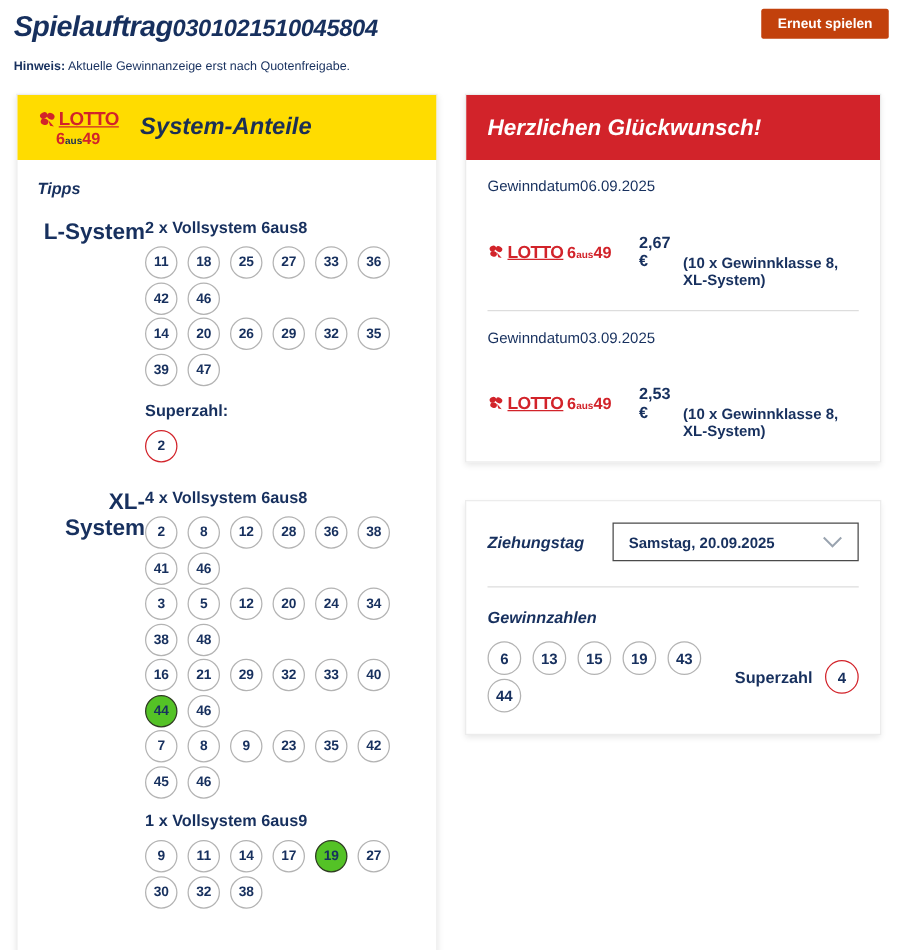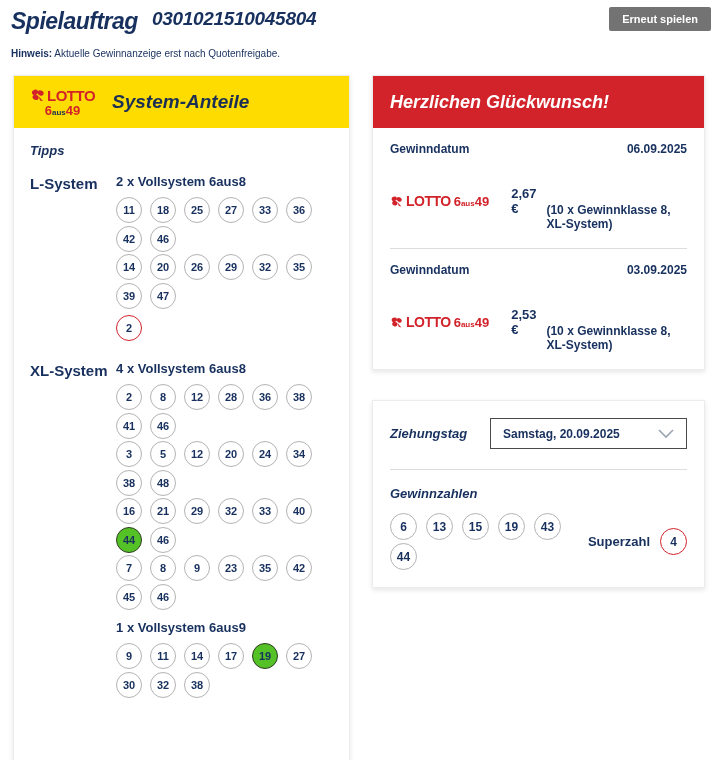--- a/index.html
+++ b/index.html
@@ -2,75 +2,75 @@
 <html><head>
 <meta charset="utf-8">
 <style>
   * { margin:0; padding:0; box-sizing:border-box; }
   html,body { width:718px; height:760px; overflow:hidden; background:#fff;
     font-family:"Liberation Sans", sans-serif; color:#17305E; }
   body { position:relative; }
 
   
   .page-header { padding:8px 13px 0 11px; }
-  .title-row { display:flex; align-items:flex-start; gap:14px; }
+  .title-row { display:flex; align-items:flex-end; }
   .page-title { font-size:23px; font-weight:bold; font-style:italic; letter-spacing:-0.5px; }
   .order-no { font-size:19px; font-weight:bold; font-style:italic; letter-spacing:-0.3px; }
-  .replay-btn { position:absolute; top:7px; right:7px; background:#737373; color:#fff;
+  .replay-btn { position:absolute; top:7px; right:7px; background:#c2410c; color:#fff;
     border:none; font-family:inherit; font-weight:bold; font-size:11px; padding:6px 13px;
     border-radius:2px; cursor:pointer; }
   .hint { margin-top:13px; font-size:10px; color:#17305E; }
   .hint b { font-weight:bold; }
 
   
   .columns { display:flex; gap:22px; padding:0 13px; margin-top:16px; align-items:flex-start; }
   .card { background:#fff; border:1px solid #ececec; box-shadow:0 2px 5px rgba(0,0,0,.10); }
 
   
   .system-panel { width:337px; min-height:692px; }
   .panel-head-yellow { background:#FFDC00; height:52px; display:flex; align-items:center;
     gap:17px; padding:0 16px; }
   .panel-title { font-size:19px; font-weight:bold; font-style:italic; color:#1b2f55; }
   .system-body { padding:15px 16px; }
   .tipps { font-size:13px; font-weight:bold; font-style:italic; margin-bottom:16px; }
   .sys-block { display:flex; margin-bottom:20px; }
-  .sys-label { width:96px; font-size:15px; font-weight:bold; padding-top:1px; }
+  .sys-label { width:96px; font-size:18px; font-weight:bold; padding-top:1px;text-align:right; }
   .sys-content { width:242px; }
   .sys-caption { font-size:13px; font-weight:bold; margin-bottom:8px; }
   .num-group { margin-bottom:6px; }
   .num-row { display:flex; flex-wrap:wrap; column-gap:8px; row-gap:3px; max-width:238px;
     margin-bottom:2px; }
   .num { width:26px; height:26px; border-radius:50%; border:1px solid #b3b3b3; background:#fff;
     display:inline-flex; align-items:center; justify-content:center; font-size:11px;
     font-weight:bold; color:#17305E; flex:0 0 auto; }
   .num.hl { background:#54C226; border:1.5px solid #2e3b22; }
   .num.sz { border:1.5px solid #D2232A; }
   .sz-label { font-size:13px; font-weight:bold; margin:12px 0 8px; }
   .anteil { font-size:13px; font-weight:bold; margin-top:14px; }
 
   
   .logo-stacked { display:flex; flex-direction:column; align-items:center; line-height:1; }
   .logo-top { display:flex; align-items:center; gap:2px; }
-  .logo-word { color:#D2232A; font-weight:bold; font-size:15px; letter-spacing:-0.5px; }
+  .logo-word { color:#D2232A; font-weight:bold; font-size:15px; letter-spacing:-0.5px;text-decoration:underline; }
   .logo-sub { font-size:13px; font-weight:bold; color:#D2232A; margin-top:1px; }
   .logo-sub .mid { font-size:8px; color:#1b2f55; font-weight:bold; }
   .logo-inline { display:flex; align-items:center; gap:3px; line-height:1; white-space:nowrap; }
   .logo-inline .logo-word { font-size:14px; }
   .logo-inline .logo-sub { margin:0; }
   .clover { display:inline-block; }
 
   
   .right-col { display:flex; flex-direction:column; gap:30px; width:333px; }
 
   .win-card { width:333px; }
   .panel-head-red { background:#D2232A; height:52px; display:flex; align-items:center; padding:0 17px; }
   .win-title { color:#fff; font-size:18px; font-weight:bold; font-style:italic; }
   .win-row { padding:14px 17px 17px; }
-  .win-row-top { display:flex; justify-content:space-between; font-size:12px; font-weight:bold;
-    margin-bottom:15px;gap:16px; }
+  .win-row-top { display:flex; justify-content:flex-start; font-size:12px; font-weight:normal;
+    margin-bottom:15px; }
   .win-row-main { display:flex; align-items:center; }
   .win-amount { font-size:13px; font-weight:bold; margin-left:22px; }
   .win-detail { font-size:12px; font-weight:bold; margin-left:9px;margin-top:32px; }
   .divider { border-top:1px solid #ddd; margin:0 17px; }
 
   .compare-card { width:333px; padding:17px; }
   .compare-title { font-size:19px; font-weight:bold; font-style:italic; margin:6px 0 24px; }
   .draw-row { display:flex; align-items:center; margin-bottom:20px; }
   .draw-label { width:100px; font-size:13px; font-weight:bold; font-style:italic; }
   .select-box { flex:1; height:31px; border:1px solid #4a4a4a; background:#fff; display:flex;
@@ -141,20 +141,21 @@
                 <span class="num">14</span>
                 <span class="num">20</span>
                 <span class="num">26</span>
                 <span class="num">29</span>
                 <span class="num">32</span>
                 <span class="num">35</span>
                 <span class="num">39</span>
                 <span class="num">47</span>
               </div>
             </div>
+          <div class="sz-label">Superzahl:</div>
           <span class="num sz">2</span>
         </div>
       </div>
 
       <div class="sys-block">
         <div class="sys-label">XL-System</div>
         <div class="sys-content">
           <div class="sys-caption">4 x Vollsystem 6aus8</div>
           <div class="num-group">
               <div class="num-row">

